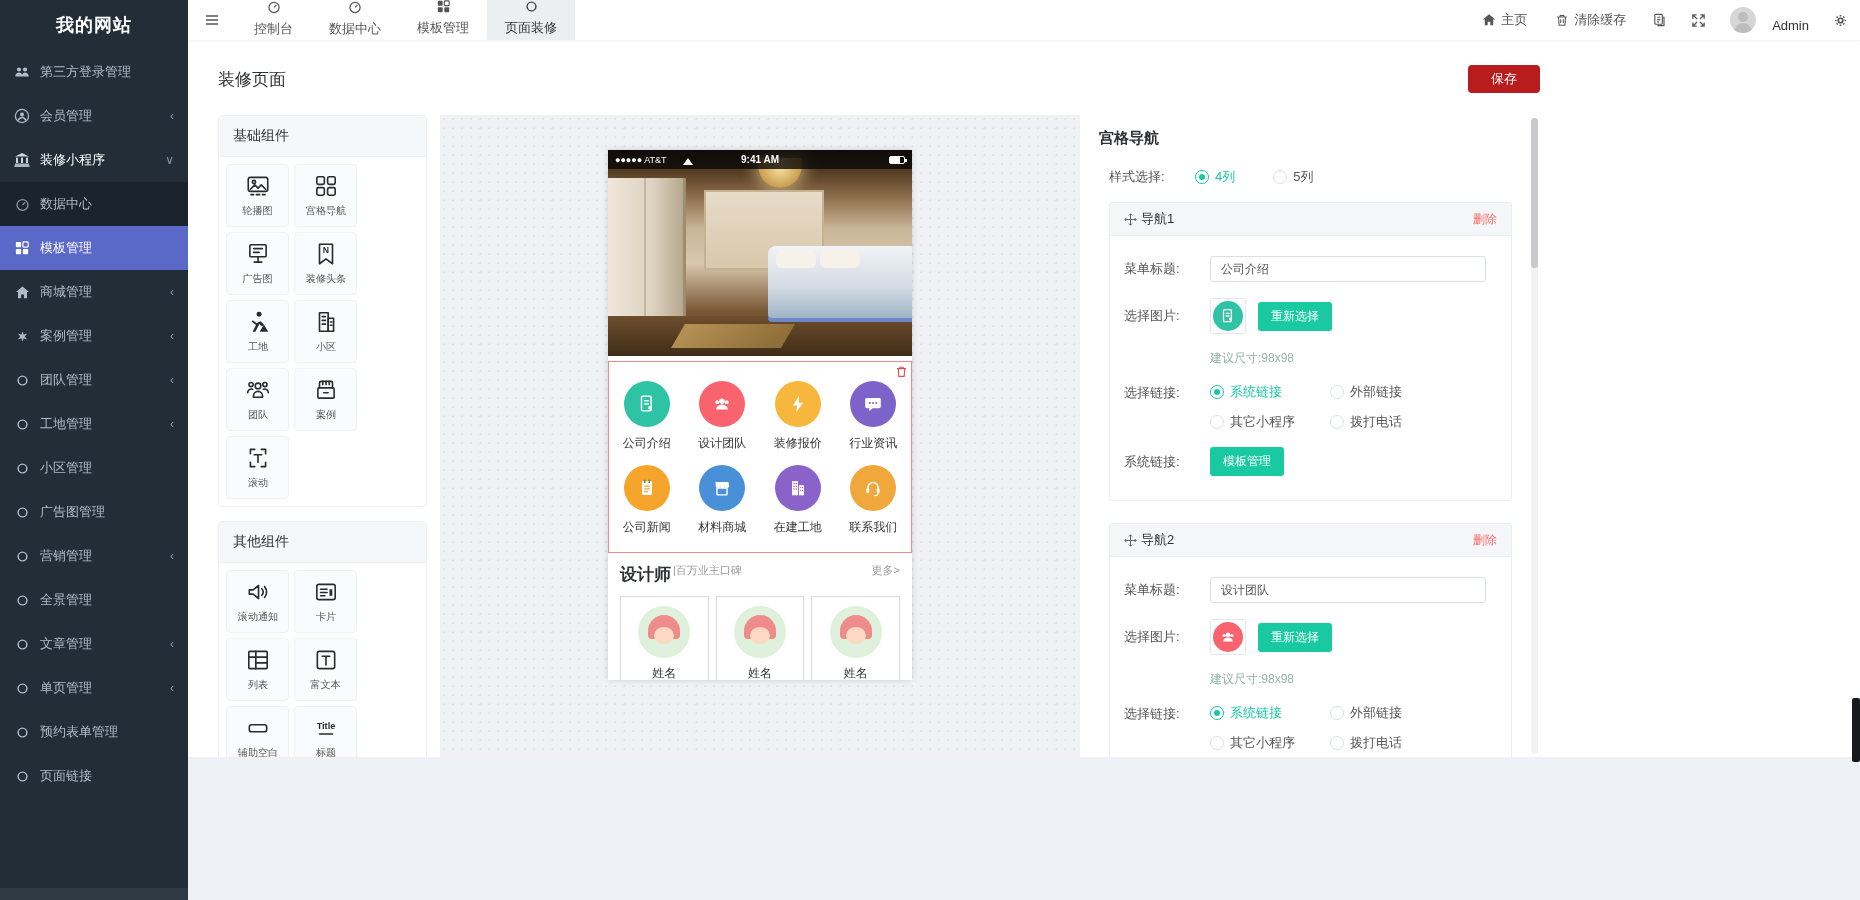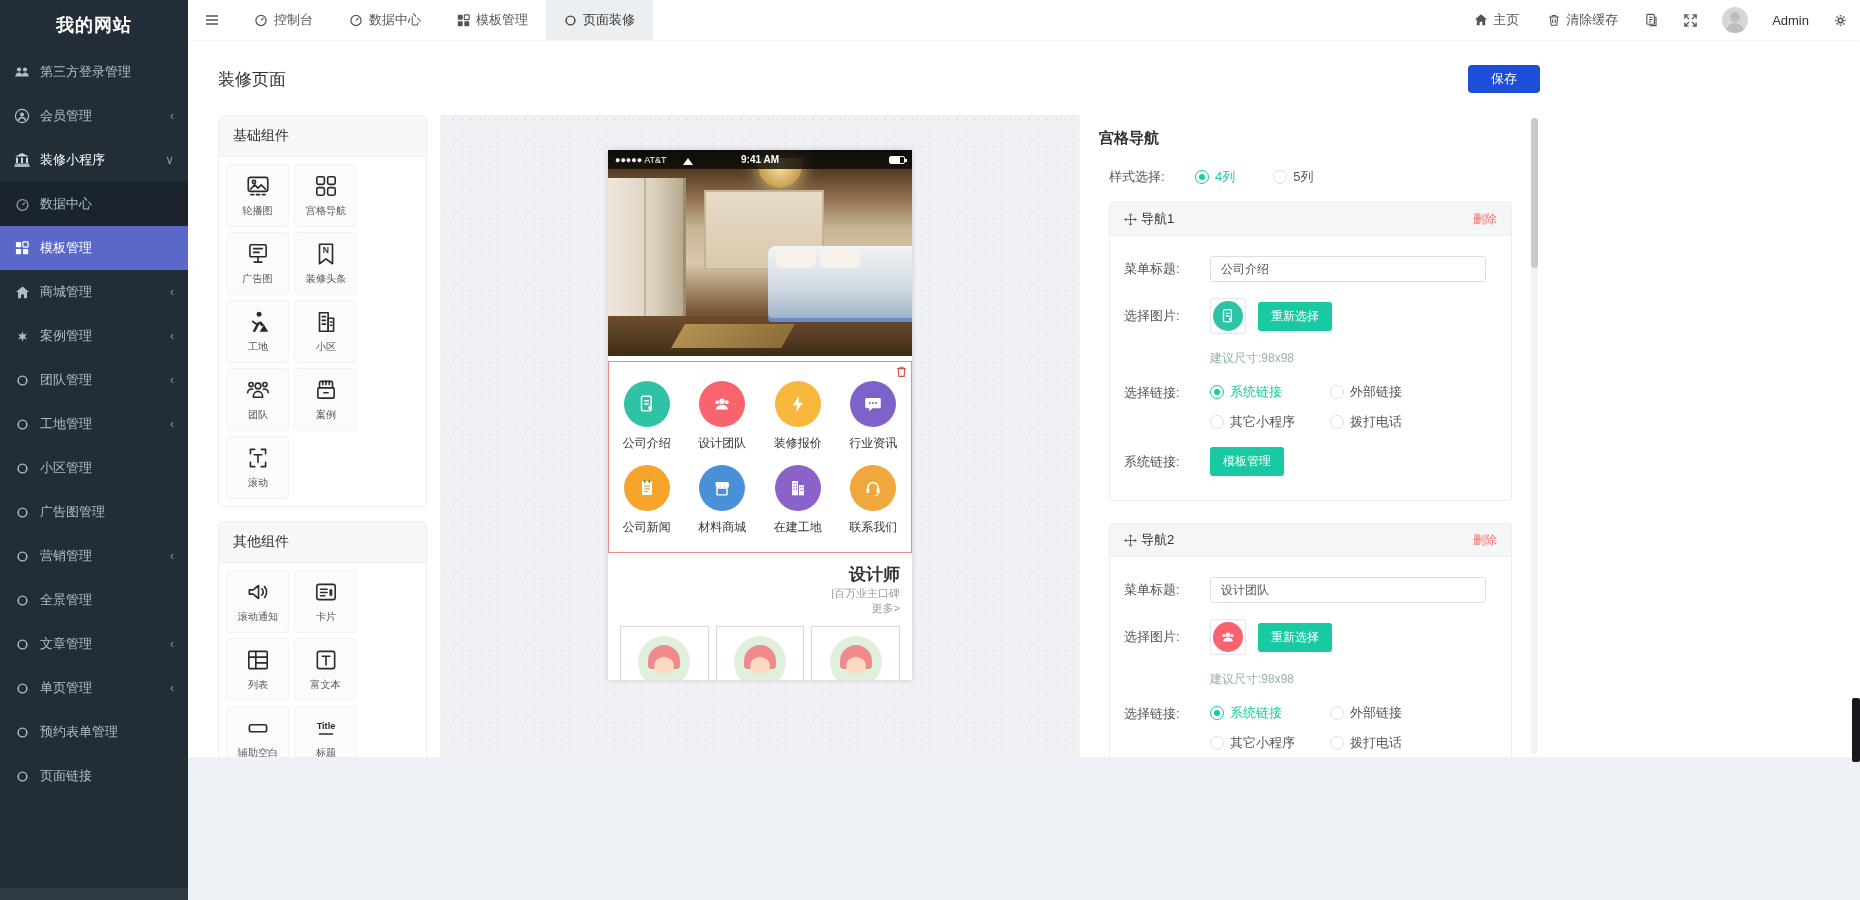--- a/index.html
+++ b/index.html
@@ -15,35 +15,35 @@
   .side-item .sarrow { font-size:12px; color:#8795a5; }
   .side-item.parent-active { color:#fff; }
   .side-item.sub { background:#1b242d; }
   .side-item.sub.active { background:#5a68c7; color:#fff; }
   .sidebar-foot { position:absolute; left:0; bottom:0; width:188px; height:12px; background:#303a45; }
   svg.cc { display:block; }
 
   
   .navbar { position:absolute; left:188px; top:0; width:1672px; height:40px; background:#fff; display:flex; align-items:center; z-index:4; box-shadow:0 1px 2px rgba(0,0,0,0.06); }
   .nav-burger { width:48px; height:40px; display:flex; align-items:center; justify-content:center; cursor:pointer; color:#555; }
-  .nav-tab { height:40px; display:flex; align-items:center; gap:6px; padding:0 18px; color:#555; cursor:pointer; font-size:13px; }
+  .nav-tab { height:40px; display:flex; align-items:center; gap:6px; padding:0 18px; color:#555; cursor:pointer; font-size:13px;flex-direction:column; }
   .nav-tab.active { background:#eceff2; color:#333; }
   .nav-right { margin-left:auto; display:flex; align-items:center; height:40px; }
   .nav-link { display:flex; align-items:center; gap:5px; padding:0 14px; color:#555; cursor:pointer; font-size:13px; height:40px; }
   .nav-iconbtn { padding:0 12px; height:40px; display:flex; align-items:center; cursor:pointer; color:#555; }
-  .nav-user { display:flex; align-items:center; gap:24px; padding:0 12px; cursor:pointer; }
+  .nav-user { display:flex; align-items:flex-end; gap:16px; padding:0 12px; cursor:pointer; }
   .nav-avatar { width:26px; height:26px; border-radius:50%; background:#d6d6d6; position:relative; overflow:hidden; }
   .nav-avatar::before { content:""; position:absolute; top:5px; left:8px; width:10px; height:10px; border-radius:50%; background:#bdbdbd; }
   .nav-avatar::after { content:""; position:absolute; top:16px; left:4px; width:18px; height:12px; border-radius:9px 9px 0 0; background:#bdbdbd; }
 
   
   .content { position:absolute; left:188px; top:40px; width:1672px; height:717px; background:#fff; overflow:hidden; }
   .footer-strip { position:absolute; left:188px; top:757px; width:1672px; height:143px; background:#eef1f6; }
   .page-title { position:absolute; left:30px; top:28px; font-size:17px; font-weight:normal; color:#303133; }
-  .save-btn { position:absolute; right:320px; top:25px; width:72px; height:28px; background:#1d4ed8; color:#fff; border:none; border-radius:4px; font-size:13px; cursor:pointer; }
+  .save-btn { position:absolute; right:320px; top:25px; width:72px; height:28px; background:#b91c1c; color:#fff; border:none; border-radius:4px; font-size:13px; cursor:pointer; }
 
   
   .left-panel { position:absolute; left:30px; top:75px; width:209px; height:642px; overflow:hidden; }
   .comp-card { background:#fff; border:1px solid #f0f0f0; border-radius:4px; margin-bottom:14px; overflow:hidden; }
   .comp-head { background:#f6f7f8; padding:11px 14px; font-size:14px; color:#303133; border-bottom:1px solid #f0f0f0; }
   .comp-grid { display:flex; flex-wrap:wrap; gap:5px; padding:7px; }
   .tile { width:63px; height:63px; background:#fafbfc; border:1px solid #f1f2f4; border-radius:4px; display:flex; flex-direction:column; align-items:center; justify-content:center; gap:4px; cursor:grab; }
   .tile .tlabel { font-size:11px; color:#555; white-space:nowrap; transform:scale(0.92); }
   .tile svg { display:block; }
   .ic { stroke:#2b2b2b; fill:none; stroke-width:1.5; stroke-linecap:round; stroke-linejoin:round; }
@@ -77,21 +77,21 @@
   
   .gridnav { position:relative; margin-top:5px; border:1px solid #f08a8a; background:#fff; padding:10px 0 12px; }
   .gn-trash { position:absolute; right:3px; top:3px; cursor:pointer; z-index:3; }
   .gn-row { display:flex; }
   .gn-cell { width:25%; display:flex; flex-direction:column; align-items:center; padding:9px 0 4px; cursor:pointer; }
   .gn-circle { width:46px; height:46px; border-radius:50%; display:flex; align-items:center; justify-content:center; }
   .gn-label { margin-top:8px; font-size:12px; color:#333; }
 
   
   .designer { padding:10px 12px 0; }
-  .dz-head { display:flex; align-items:flex-end;flex-direction:column; }
+  .dz-head { display:flex; align-items:flex-start; }
   .dz-title { font-size:17px; font-weight:bold; color:#303133; }
   .dz-sub { font-size:11px; color:#9a9a9a; margin-left:2px; }
   .dz-more { margin-left:auto; font-size:11px; color:#999; cursor:pointer; }
   .dz-cards { display:flex; gap:7px; margin-top:10px; }
   .dz-card { width:89px; border:1px solid #d9d9d9; background:#fff; display:flex; flex-direction:column; align-items:center; padding:9px 0 0; }
   .avatar { width:52px; height:52px; border-radius:50%; background:#dff0dc; position:relative; overflow:hidden; flex:0 0 52px; }
   .avatar .hair { position:absolute; top:9px; left:10px; width:32px; height:24px; border-radius:16px 16px 4px 4px; background:#ef8b8b; }
   .avatar .face { position:absolute; top:21px; left:16px; width:20px; height:17px; border-radius:50%; background:#fcd9c0; }
   .dz-name { margin-top:7px; font-size:12px; color:#333; }
 

